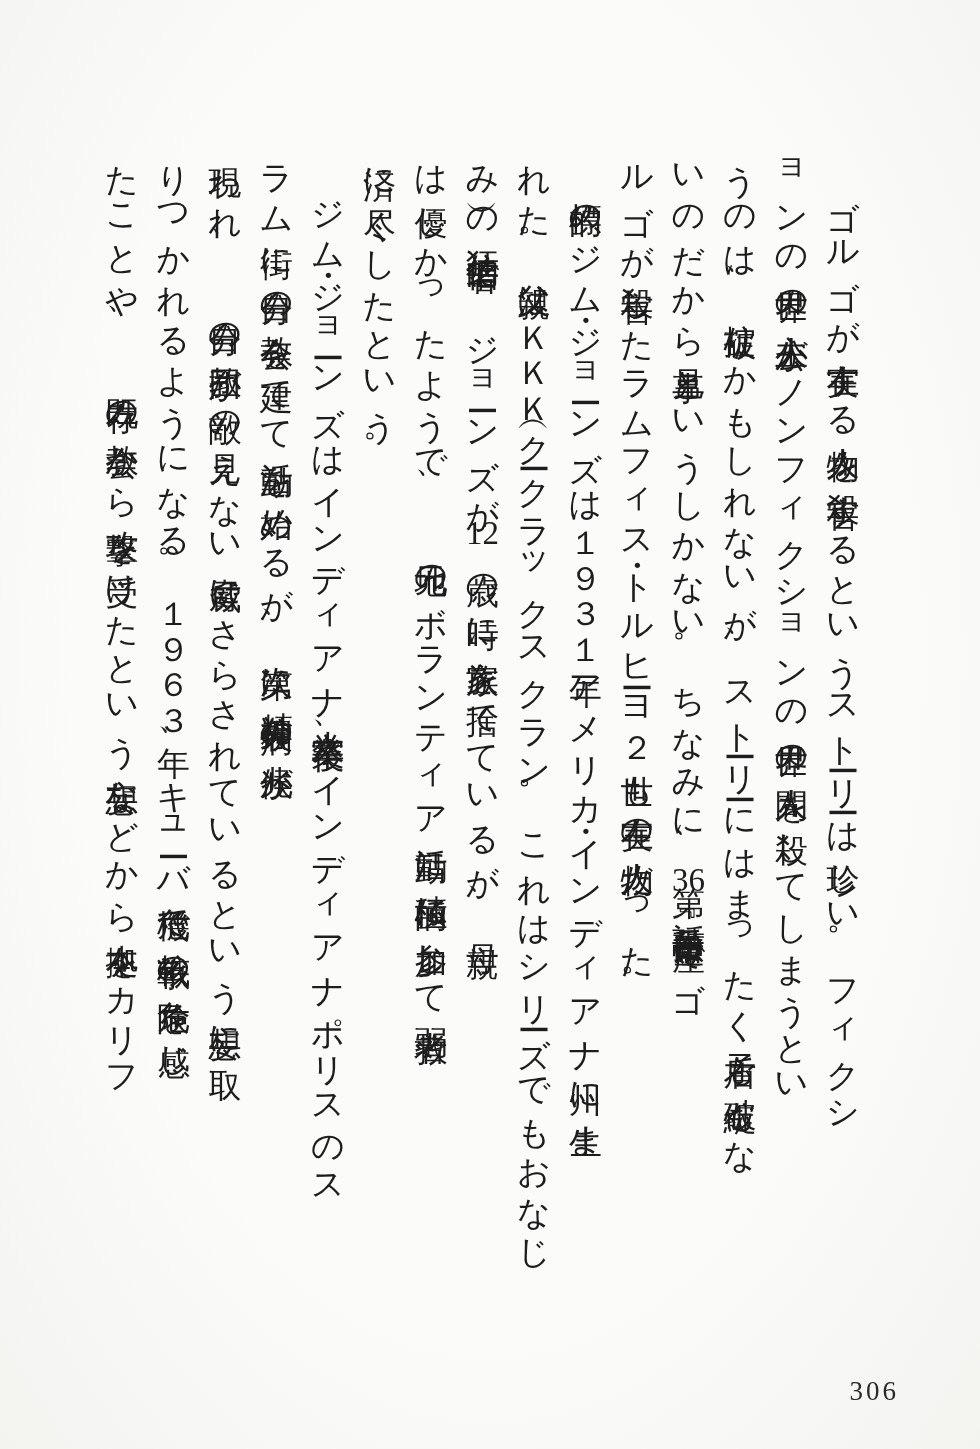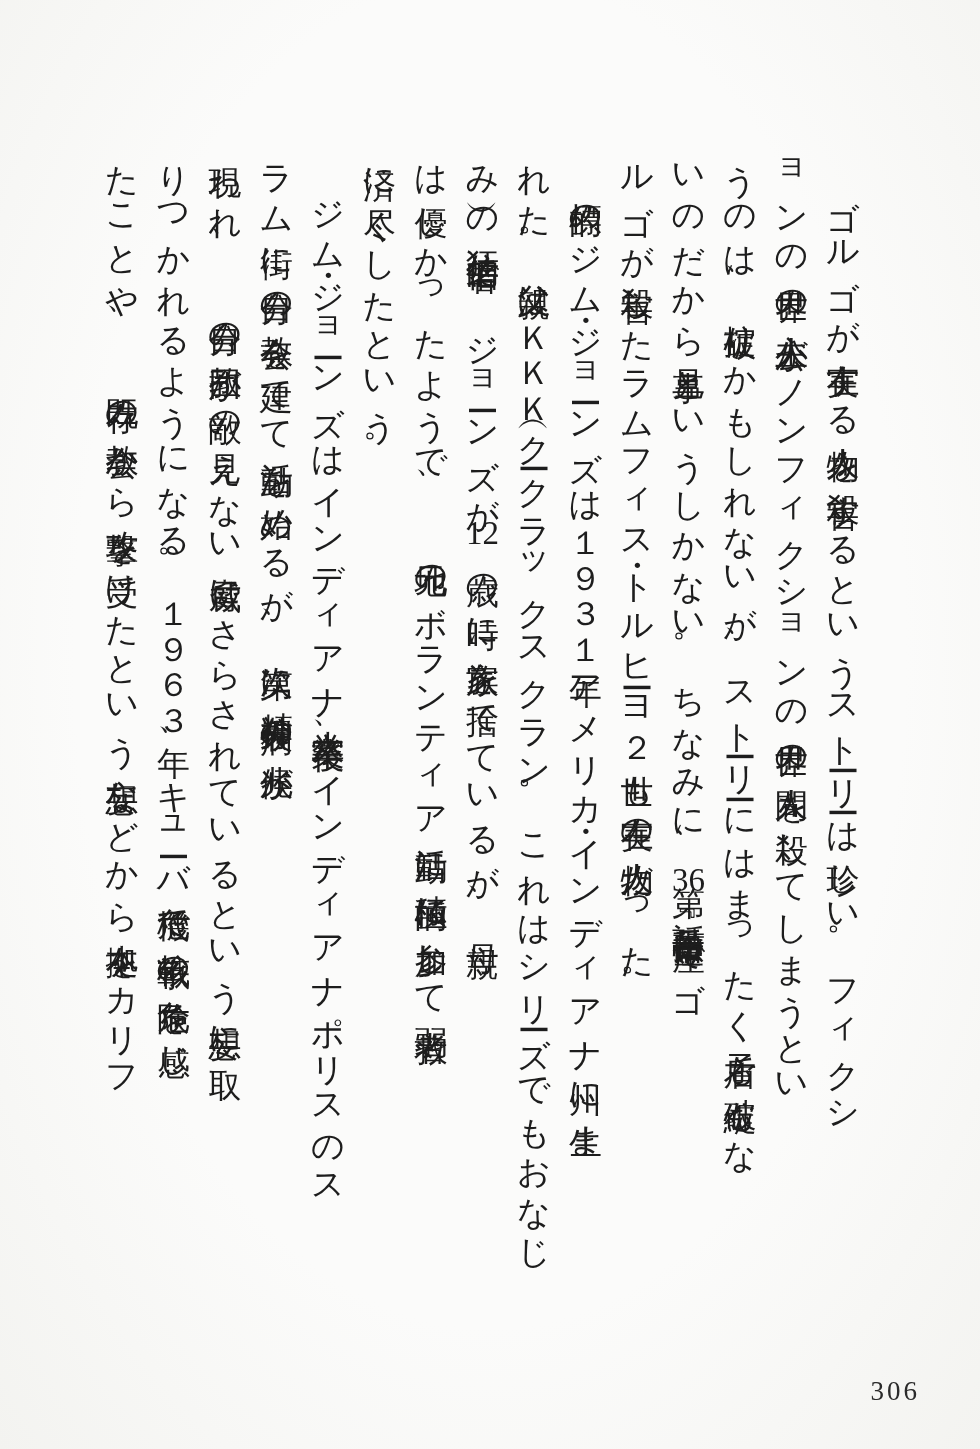--- a/index.html
+++ b/index.html
@@ -34,21 +34,21 @@
     white-space: pre;
   }
   .tcy {
     
     text-combine-upright: all;
     -webkit-text-combine: horizontal;
     letter-spacing: 0;
   }
   .page-number {
     position: absolute;
-    right: 60px;
+    right: 81px;
     bottom: 42px;
     font-size: 27px;
     letter-spacing: 3px;
     color: #2b2b2b;
     text-align: center;
   }
 </style>
 </head>
 <body>
 

